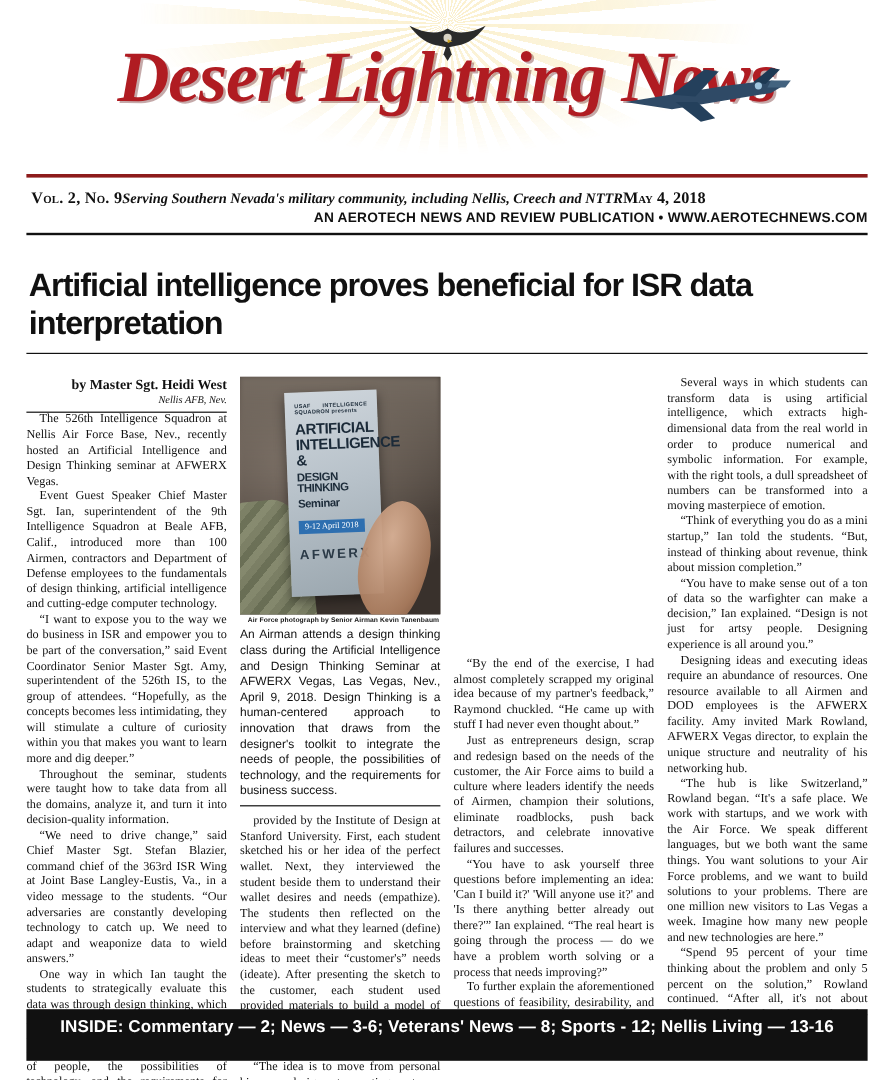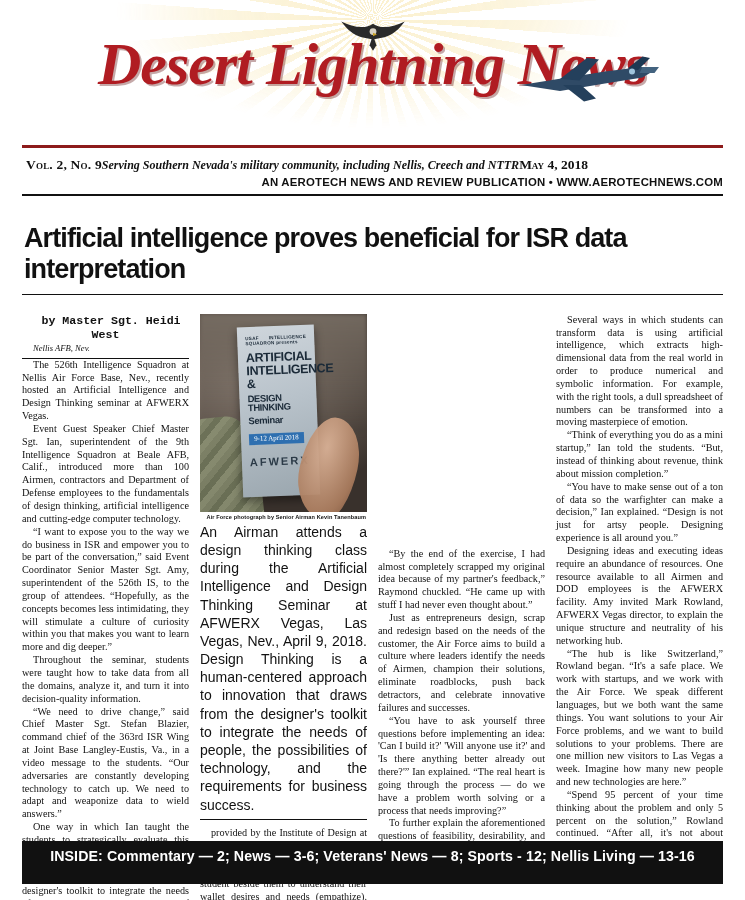--- a/index.html
+++ b/index.html
@@ -135,34 +135,34 @@
     hyphens: auto;
     -webkit-hyphens: auto;
   }
   .col p {
     margin: 0;
     text-indent: 11px;
   }
   .col p.noindent { text-indent: 0; }
 
   .byline {
-    font-family: Liberation Mono, monospace;
+    font-family: Liberation Serif, serif;
     font-weight: bold;
     font-size: 11.6px;
     margin: 0 0 1px 0;
     text-indent: 0;
-    text-align: center;
+    text-align: right;
   }
   .byline-sub {
     font-family: "Liberation Serif", serif;
     font-style: italic;
     font-size: 8.6px;
     margin: 0 0 5px 0;
     text-indent: 0;
-    text-align: left;
+    text-align: right;
     border-bottom: 1px solid #111;
     padding-bottom: 4px;
   }
 
   
   .photo-wrap { margin-bottom: 4px; }
   .photo {
     width: 100%;
     height: 198px;
     position: relative;
@@ -234,21 +234,21 @@
   .photo-credit {
     font-family: "Liberation Sans", sans-serif;
     font-size: 5.6px;
     font-weight: bold;
     text-align: right;
     padding: 2px 1px 2px 0;
     letter-spacing: .1px;
   }
   .cutline {
     font-family: "Liberation Sans", sans-serif;
-    font-size: 14px;
+    font-size: 10px;
     line-height: 1.3;
     text-align: justify;
     margin-bottom: 7px;
     padding-bottom: 5px;
     border-bottom: 1px solid #111;
   }
 
   
   .footer {
     position: absolute;

